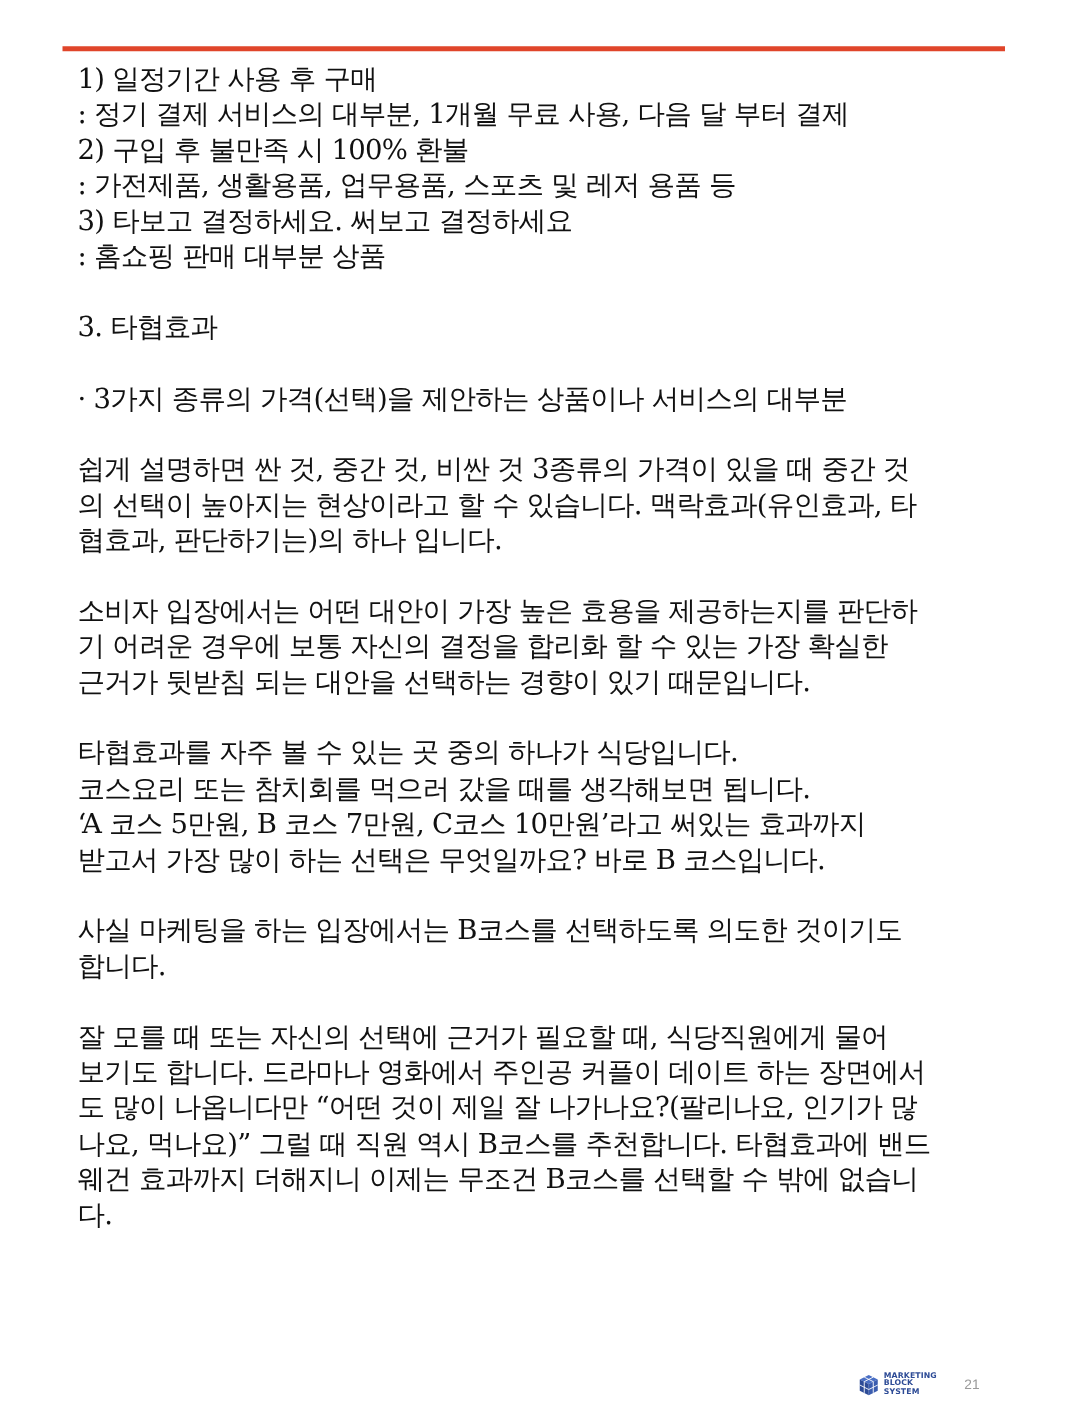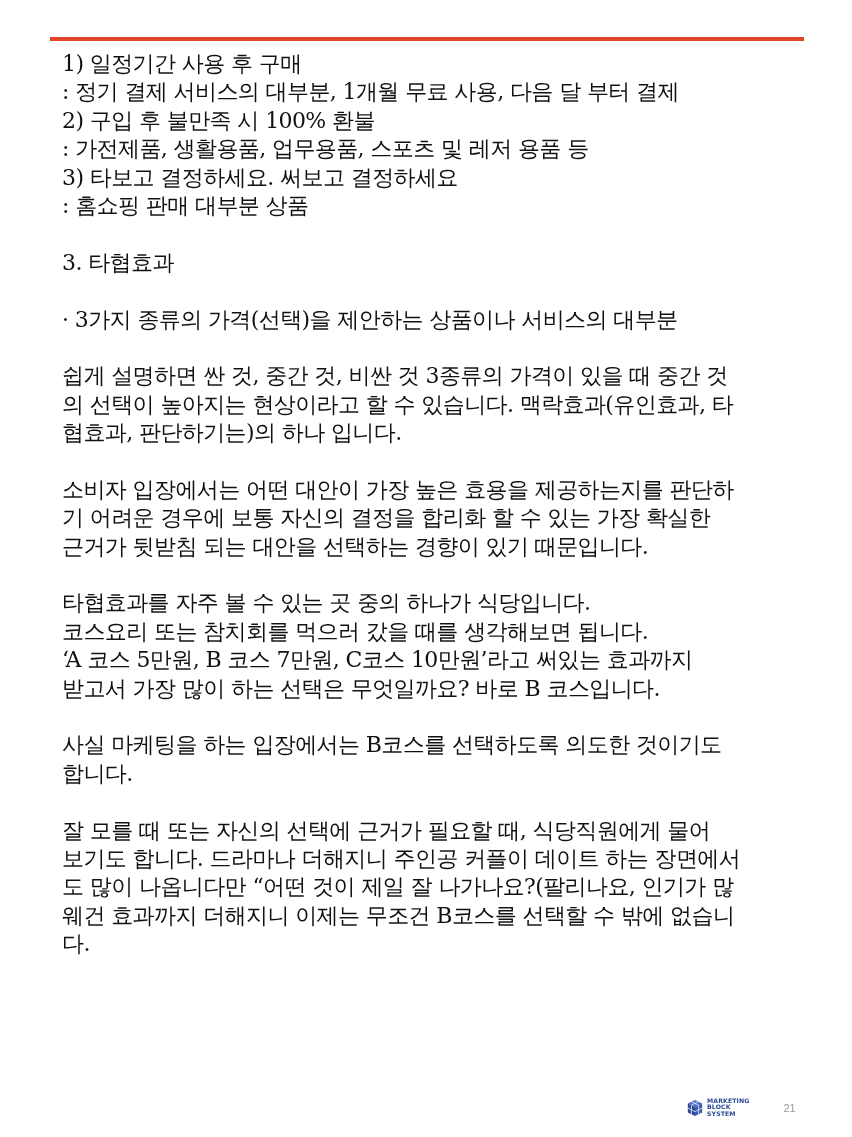--- a/index.html
+++ b/index.html
@@ -38,21 +38,20 @@
     }
     .gap {
       height: 28.4px;
     }
     .footer {
       position: absolute;
       left: 686px;
       top: 1098px;
       display: flex;
       align-items: center;
-      gap: 12px;
     }
     .logo {
       display: flex;
       align-items: center;
     }
     .logo-cube {
       width: 18px;
       height: 18px;
       margin-right: 3px;
     }
@@ -123,22 +122,23 @@
 
   <div>
     <div class="line">사실 마케팅을 하는 입장에서는 B코스를 선택하도록 의도한 것이기도</div>
     <div class="line">합니다.</div>
   </div>
 
   <div class="gap"></div>
 
   <div>
     <div class="line">잘 모를 때 또는 자신의 선택에 근거가 필요할 때, 식당직원에게 물어</div>
-    <div class="line">보기도 합니다. 드라마나 더해지니 주인공 커플이 데이트 하는 장면에서</div>
+    <div class="line">보기도 합니다. 드라마나 영화에서 주인공 커플이 데이트 하는 장면에서</div>
     <div class="line">도 많이 나옵니다만 “어떤 것이 제일 잘 나가나요?(팔리나요, 인기가 많</div>
+    <div class="line">나요, 먹나요)” 그럴 때 직원 역시 B코스를 추천합니다. 타협효과에 밴드</div>
     <div class="line">웨건 효과까지 더해지니 이제는 무조건 B코스를 선택할 수 밖에 없습니</div>
     <div class="line">다.</div>
   </div>
 </div>
 
 <div class="footer">
   <div class="logo">
     <svg class="logo-cube" viewBox="0 0 20 20">
       <polygon points="10,1 18,5 10,9 2,5" fill="#4a6fc4"></polygon>
       <polygon points="2,5 10,9 10,19 2,15" fill="#2d4b96"></polygon>

